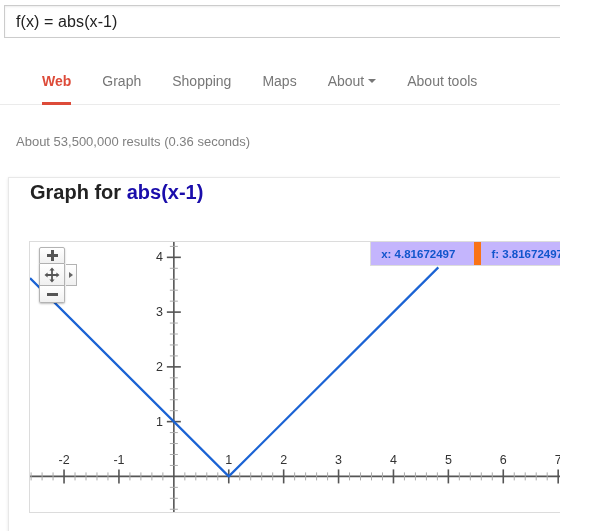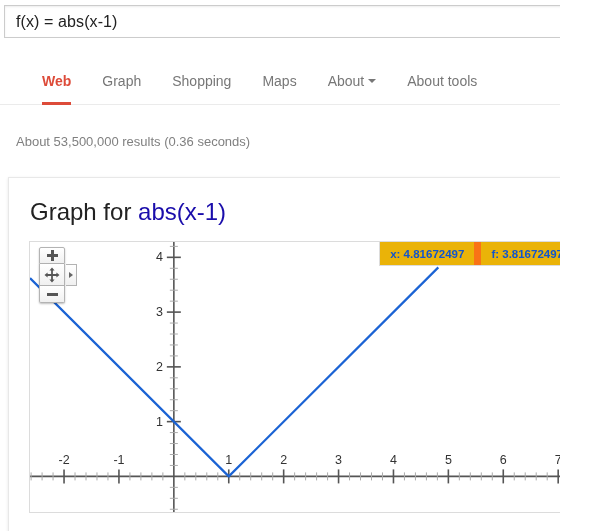--- a/index.html
+++ b/index.html
@@ -51,36 +51,36 @@
   }
 
   
   .card {
     position: absolute; left: 8px; top: 177px; width: 584px; height: 366px;
     background: #ffffff;
     border: 1px solid #e8e8e8;
     box-shadow: 0 1px 3px rgba(0,0,0,0.10);
   }
   .card-title {
-    position: absolute; left: 21px; top: 20px;
-    font-size: 24px; color: #222222; white-space: nowrap;
+    position: absolute; left: 21px; top: 3px;
+    font-size: 20px; color: #222222; white-space: nowrap; font-weight: bold;
   }
   .card-title .fn { color: #1a0dab; }
 
   
   .plot {
     position: absolute; left: 20px; top: 63px; width: 545px; height: 272px;
     border: 1px solid #dcdcdc; background: #ffffff; overflow: hidden;
   }
   .plot-svg { position: absolute; left: 0; top: 0; }
 
   
   .readout {
     position: absolute; right: 0px; top: 0px; height: 24px;
-    display: flex; background: #eab308; border: 1px solid #dcdcdc; border-top: none; border-right: none;
+    display: flex; background: #c4b5fd; border: 1px solid #dcdcdc; border-top: none; border-right: none; gap: 9px;
   }
   .readout .cell {
     font-size: 11.5px; color: #1155cc; font-weight: bold;
     padding: 0 10px; display: flex; align-items: center; white-space: nowrap;
   }
   .readout .cell + .cell { border-left: 7px solid #f97316; }
 
   
   .ctl { position: absolute; left: 9px; top: 5px; width: 26px; }
   .btn {

